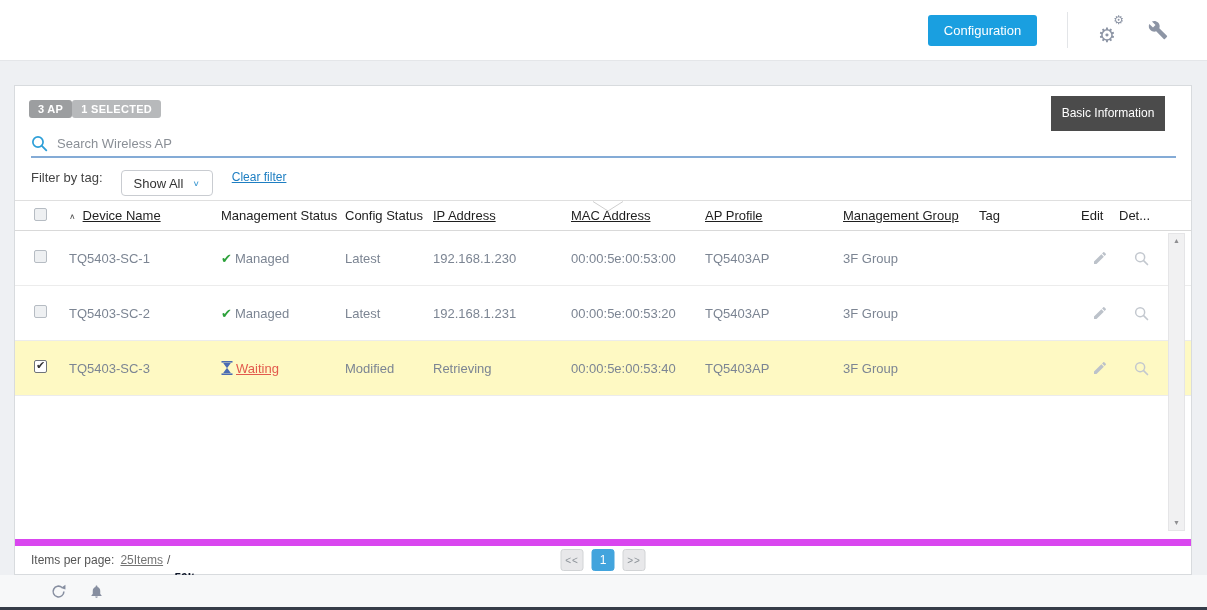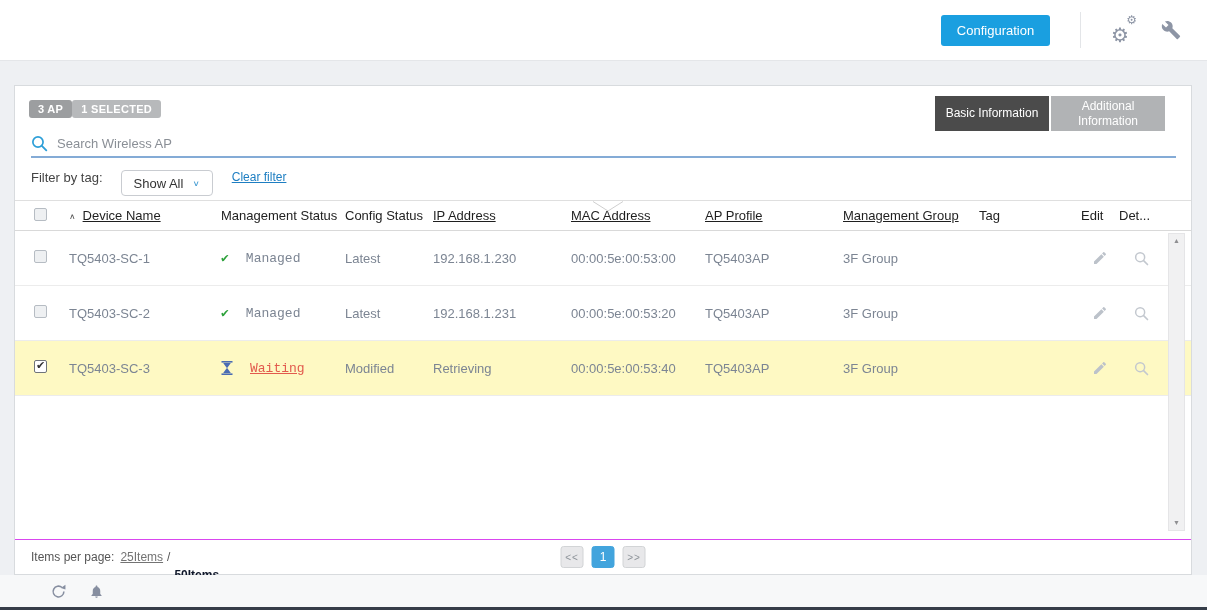--- a/index.html
+++ b/index.html
@@ -9,21 +9,21 @@
     font-family:"Liberation Sans", sans-serif;
     background:#eef0f3;
     overflow:hidden;
   }
 
   
   .topbar {
     position:absolute; top:0; left:0; right:0; height:61px;
     background:#fff; border-bottom:1px solid #e4e6e9;
     display:flex; align-items:center; justify-content:flex-end;
-    padding-right:26px;
+    padding-right:39px;
   }
   .config-btn {
     width:109px; height:31px; background:#1a9fe0; color:#fff;
     font-size:13px; font-family:inherit; border:none; border-radius:3px;
     margin-right:30px; cursor:pointer;
   }
   .topbar-divider { width:1px; height:36px; background:#e3e5e8; margin-right:30px; }
   .gear-wrap { position:relative; width:26px; height:26px; margin-right:24px; color:#8d95a5; cursor:pointer; }
   .gear-big { position:absolute; left:0; bottom:-2px; font-size:20px; line-height:20px; }
   .gear-small { position:absolute; right:0; top:-3px; font-size:12px; line-height:12px; }
@@ -96,41 +96,41 @@
     display:inline-block; width:13px; height:13px; margin-left:3px;
     border:1px solid #b6bcc3; border-radius:2px; background:#eef0f2;
     position:relative; cursor:pointer;
   }
   .cb[data-checked="true"] { background:#fff; border-color:#6f747a; }
   .cb[data-checked="true"]::after {
     content:"\2714"; position:absolute; top:-2px; left:1px;
     font-size:11px; color:#333;
   }
 
-  .status-cell { display:flex; align-items:center; gap:17px;font-family:Liberation Mono, monospace; }
+  .status-cell { display:flex; align-items:center; gap:3px; }
   .check-icon::before { content:"\2714"; color:#2ca13a; font-size:13px; }
   .status-link { color:#e25a4d; text-decoration:underline; cursor:pointer; }
   .hourglass-icon { display:inline-flex; }
 
   .icon-cell { display:flex; justify-content:center; }
   .edit-icon, .detail-icon { cursor:pointer; display:inline-flex; }
 
   
   .vscroll {
     position:absolute; top:2px; right:6px; width:17px; height:298px;
     background:#f1f1f2; border:1px solid #e5e5e7;
     display:flex; flex-direction:column; justify-content:space-between;
     align-items:center; padding:3px 0; cursor:pointer;
   }
   .vscroll .arr { font-size:7px; color:#8f8f92; line-height:8px; }
 
   
   .tfoot {
     position:absolute; bottom:0; left:0; right:0; height:35px;
-    border-top:1px solid #d946ef; font-size:12px; color:#555;
+    border-top:7px solid #d946ef; font-size:12px; color:#555;
     display:flex; align-items:center; padding-left:16px;
   }
   .per-page-link { color:#737373; text-decoration:underline; cursor:pointer; margin-left:6px; }
   .per-page-sep { margin:0 4px; color:#555; }
   .per-page-total { font-weight:bold; color:#0f172a;margin-top:36px; }
   .pager {
     position:absolute; left:50%; transform:translateX(-50%);
     display:flex; gap:8px; align-items:center;
   }
   .pg-btn {
@@ -169,21 +169,20 @@
 
 <div class="card">
 
   <div class="badges">
     <span class="badge badge-count">3 AP</span>
     <span class="badge badge-selected">1 SELECTED</span>
   </div>
 
   <div class="tabs">
     <div class="tab active">Basic Information</div>
-    <div class="tab inactive">Additional Information</div>
   </div>
 
   <div class="search-row">
     <span style="display:inline-flex;">
       <svg width="17" height="17" viewBox="0 0 20 20">
           <circle cx="8.2" cy="8.2" r="6" fill="none" stroke="#2d9fd8" stroke-width="2"></circle>
           <line x1="12.8" y1="12.8" x2="18" y2="18" stroke="#2d9fd8" stroke-width="2.2" stroke-linecap="round"></line>
         </svg>
     </span>
     <input class="search-input" type="text" placeholder="Search Wireless AP" style="">

